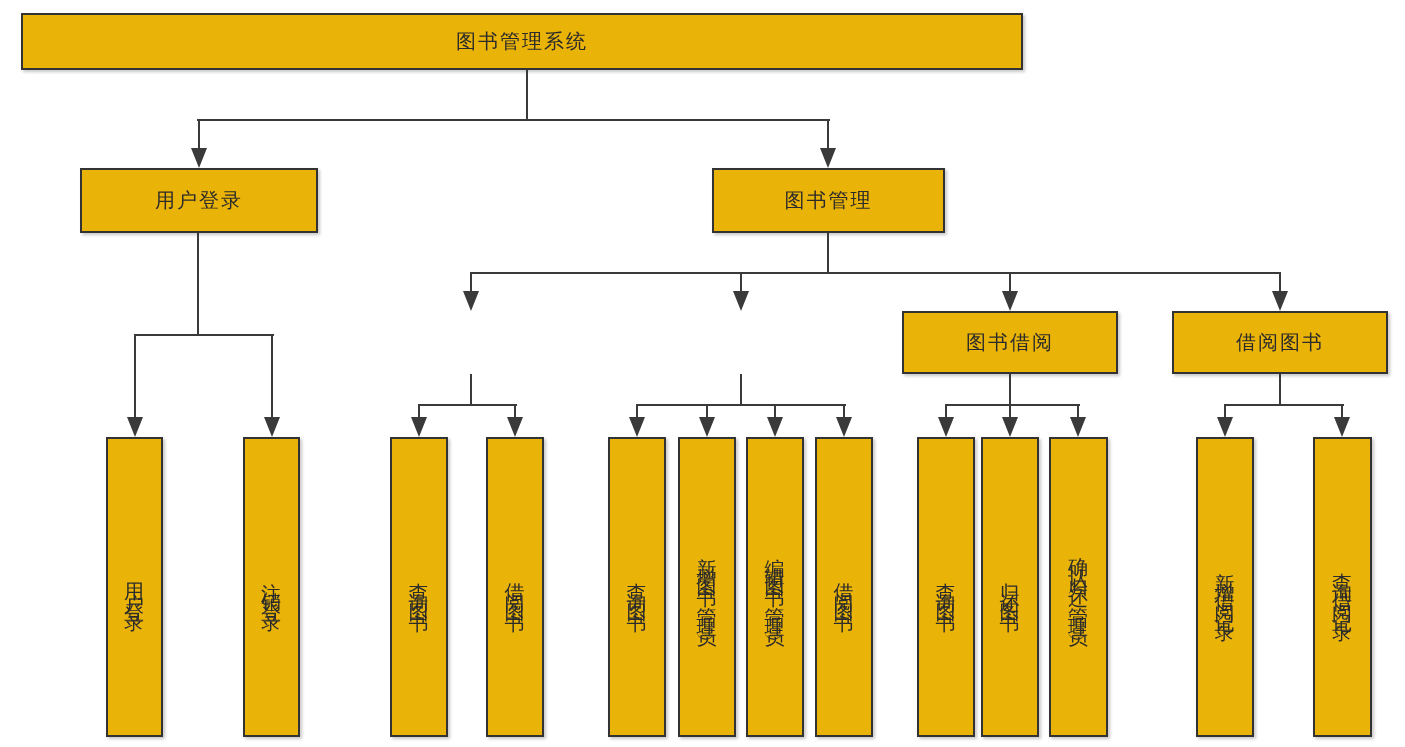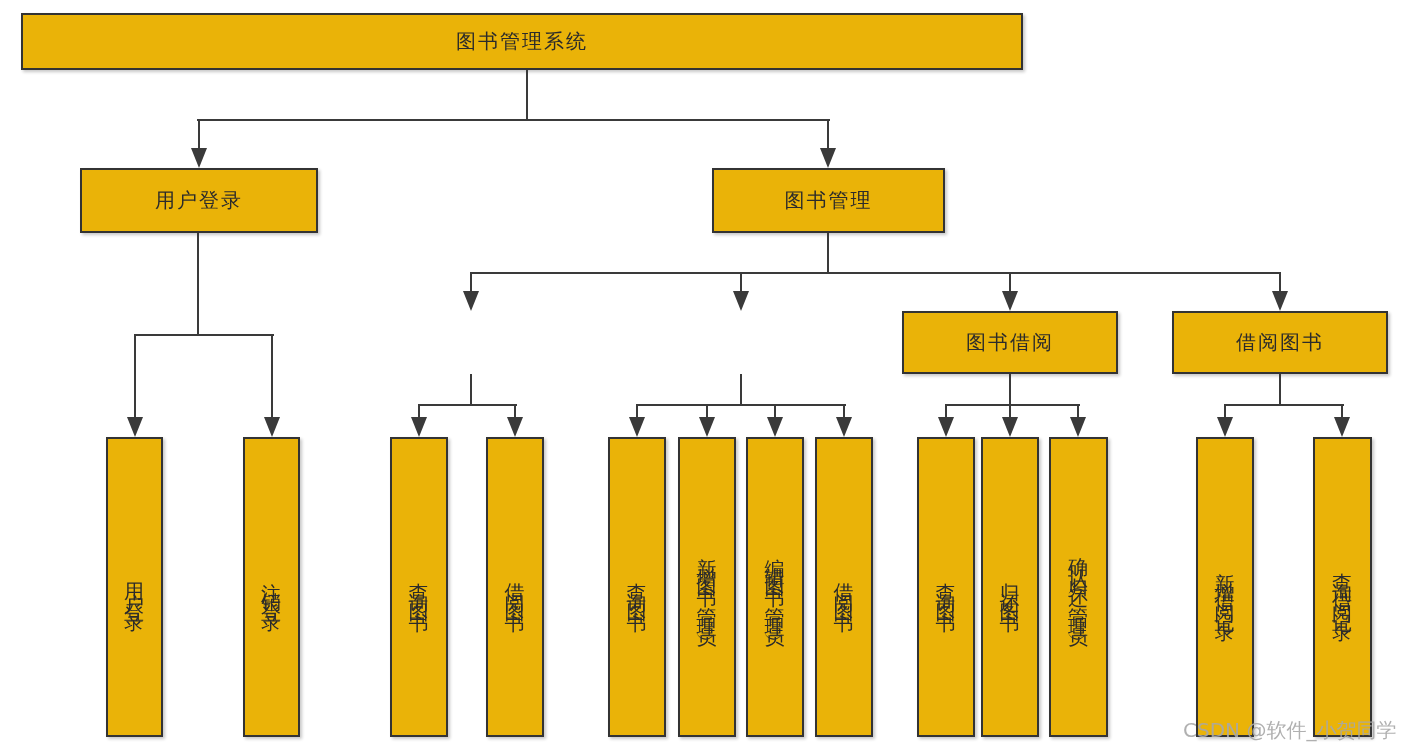--- a/index.html
+++ b/index.html
@@ -164,15 +164,14 @@
     <span class="vlabel">确认归还（管理员）</span>
   </div>
 
   <div class="box" style="left:1196px;top:437px;width:58px;height:300px">
     <span class="vlabel">新增借阅记录</span>
   </div>
   <div class="box" style="left:1313px;top:437px;width:59px;height:300px">
     <span class="vlabel">查询借阅记录</span>
   </div>
 
-  <div class="watermark">CSDN @软件_小贺同学</div>
 
 </div>
 
 </body></html>

